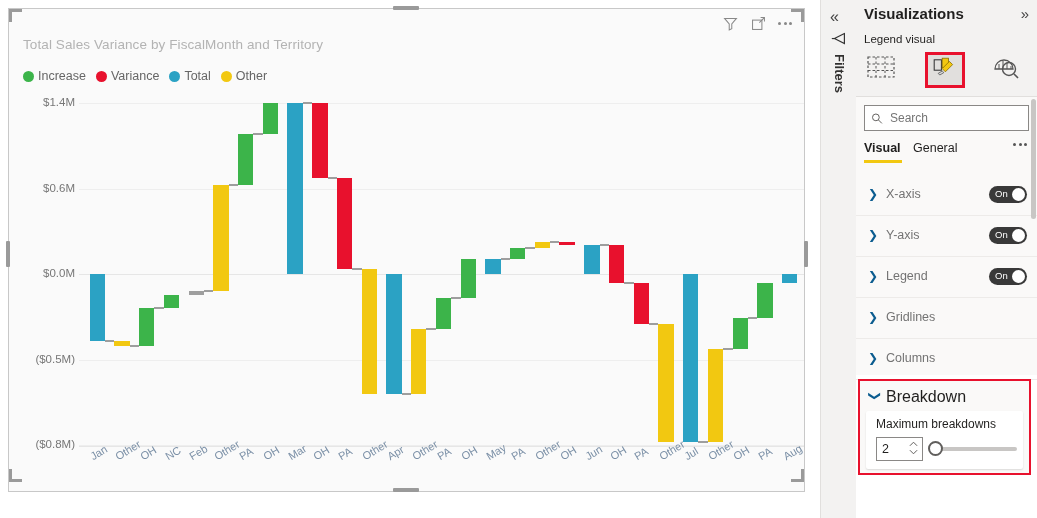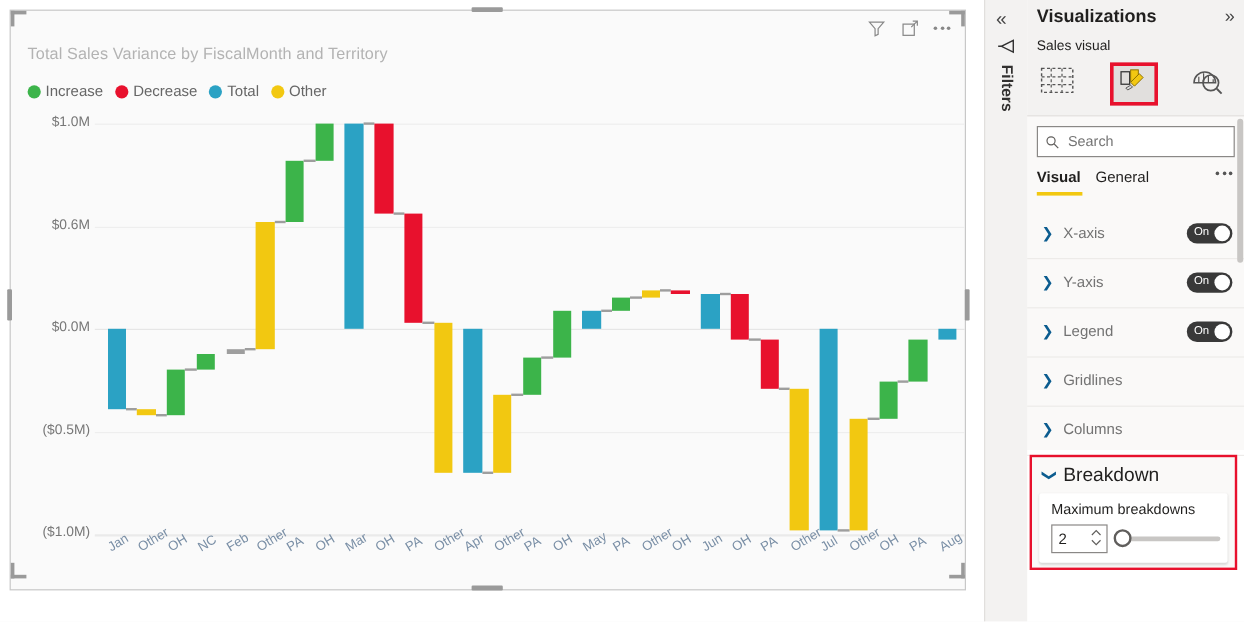--- a/index.html
+++ b/index.html
@@ -182,21 +182,21 @@
 
     <div id="chart-title">Total Sales Variance by FiscalMonth and Territory</div>
 
     <div id="legend">
         <div class="legend-item">
           <span class="legend-dot" style="background: rgb(60, 180, 74);"></span>
           <span class="legend-label">Increase</span>
         </div>
         <div class="legend-item">
           <span class="legend-dot" style="background: rgb(232, 17, 45);"></span>
-          <span class="legend-label">Decrease</span>
+          <span class="legend-label">Variance</span>
         </div>
         <div class="legend-item">
           <span class="legend-dot" style="background: rgb(43, 162, 196);"></span>
           <span class="legend-label">Total</span>
         </div>
         <div class="legend-item">
           <span class="legend-dot" style="background: rgb(242, 200, 17);"></span>
           <span class="legend-label">Other</span>
         </div>
       </div>
@@ -211,29 +211,29 @@
       </svg>
       <span class="dots3">
         <span></span>
           <span></span>
           <span></span>
       </span>
     </div>
 
     <div id="plot">
         <div class="gridline" style="top: 94px;"></div>
-        <div class="ylabel" style="left: 2px; top: 87px;">$1.0M</div>
+        <div class="ylabel" style="left: 2px; top: 87px;">$1.4M</div>
         <div class="gridline" style="top: 179.5px;"></div>
         <div class="ylabel" style="left: 2px; top: 172.5px;">$0.6M</div>
         <div class="gridline zeroline" style="top: 265px;"></div>
         <div class="ylabel" style="left: 2px; top: 258px;">$0.0M</div>
         <div class="gridline" style="top: 350.5px;"></div>
         <div class="ylabel" style="left: 2px; top: 343.5px;">($0.5M)</div>
         <div class="gridline" style="top: 436px;"></div>
-        <div class="ylabel" style="left: 2px; top: 429px;">($1.0M)</div>
+        <div class="ylabel" style="left: 2px; top: 429px;">($0.8M)</div>
         <div class="bar" title="Jan (Total)" style="left: 80.6976px; top: 265px; width: 15.329px; height: 66.69px; background: rgb(43, 162, 196);"></div>
         <div class="conn" style="left: 96.0266px; width: 9.39517px; top: 330.69px;"></div>
         <div class="bar" title="Other (Other)" style="left: 105.422px; top: 331.69px; width: 15.329px; height: 5.13px; background: rgb(242, 200, 17);"></div>
         <div class="conn" style="left: 120.751px; width: 9.39517px; top: 335.82px;"></div>
         <div class="bar" title="OH (Increase)" style="left: 130.146px; top: 299.2px; width: 15.329px; height: 37.62px; background: rgb(60, 180, 74);"></div>
         <div class="conn" style="left: 145.475px; width: 9.39517px; top: 298.2px;"></div>
         <div class="bar" title="NC (Increase)" style="left: 154.87px; top: 285.52px; width: 15.329px; height: 13.68px; background: rgb(60, 180, 74);"></div>
         <div class="bar" title="Feb (Total)" style="left: 179.594px; top: 282.1px; width: 15.329px; height: 3.42px; background: rgb(158, 158, 158);"></div>
         <div class="conn" style="left: 194.923px; width: 9.39517px; top: 281.1px;"></div>
         <div class="bar" title="Other (Other)" style="left: 204.318px; top: 176.08px; width: 15.329px; height: 106.02px; background: rgb(242, 200, 17);"></div>
@@ -346,21 +346,21 @@
   </div>
 </div>
 
 <div id="viz-panel">
 
   <div id="viz-header">
     <div id="viz-title">Visualizations</div>
     <div id="expand-icon">»</div>
   </div>
 
-  <div id="format-visual-label">Sales visual</div>
+  <div id="format-visual-label">Legend visual</div>
 
   <div id="format-tabs">
     <div class="fmt-tab" id="fmt-fields">
       <svg viewBox="0 0 34 30" width="34" height="30">
         <rect x="4" y="5" width="26" height="20" fill="none" stroke="#555" stroke-width="1.2" stroke-dasharray="2.5 2"></rect>
         <path d="M4 12h26M4 18.5h26M12 5v20M21 5v20" stroke="#555" stroke-width="1" stroke-dasharray="2.5 2"></path>
       </svg>
     </div>
     <div class="fmt-tab" id="fmt-format">
       <svg viewBox="0 0 34 30" width="30" height="24">

